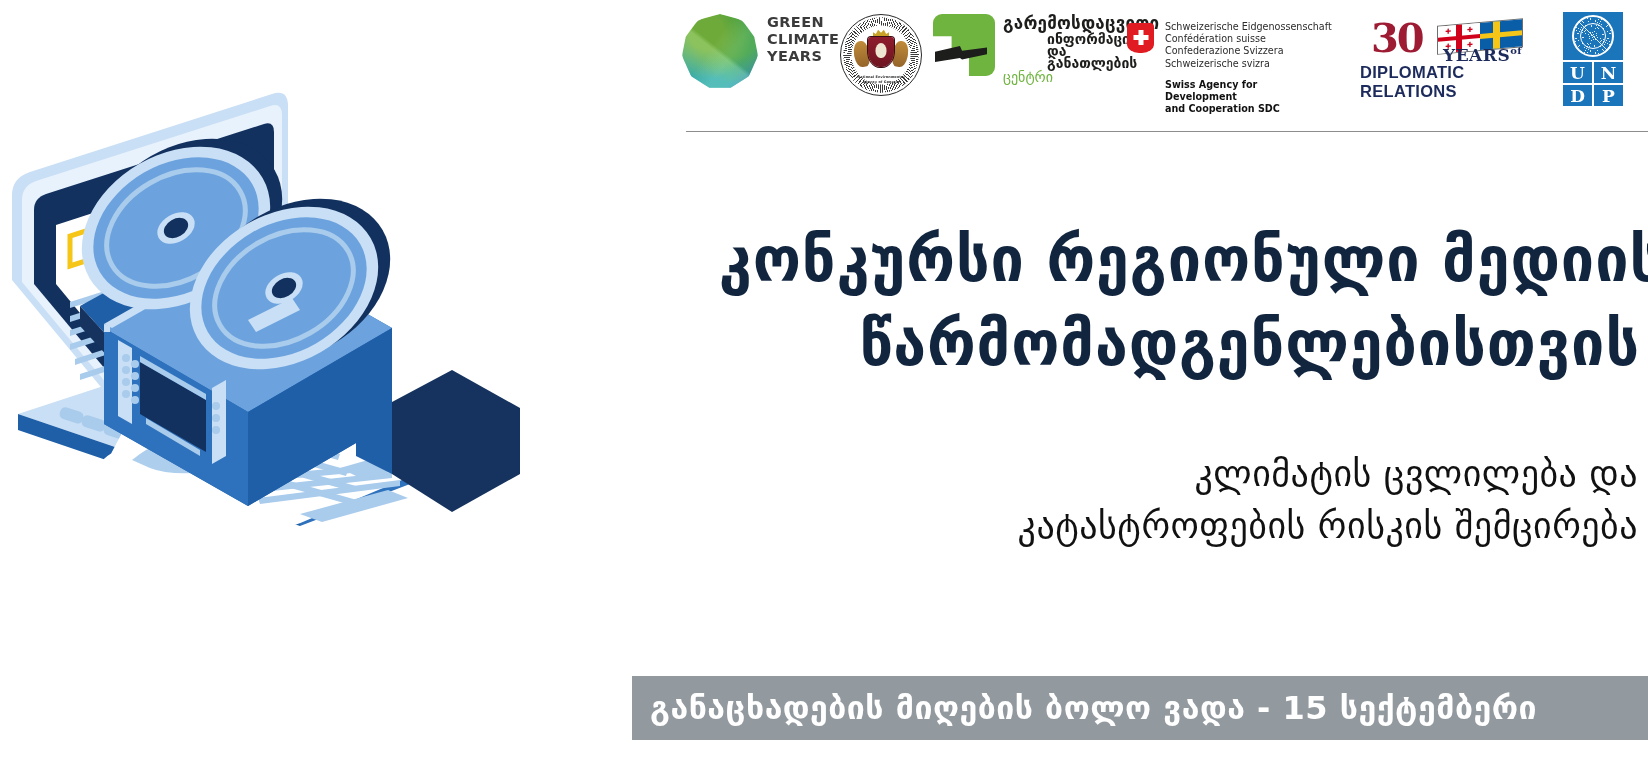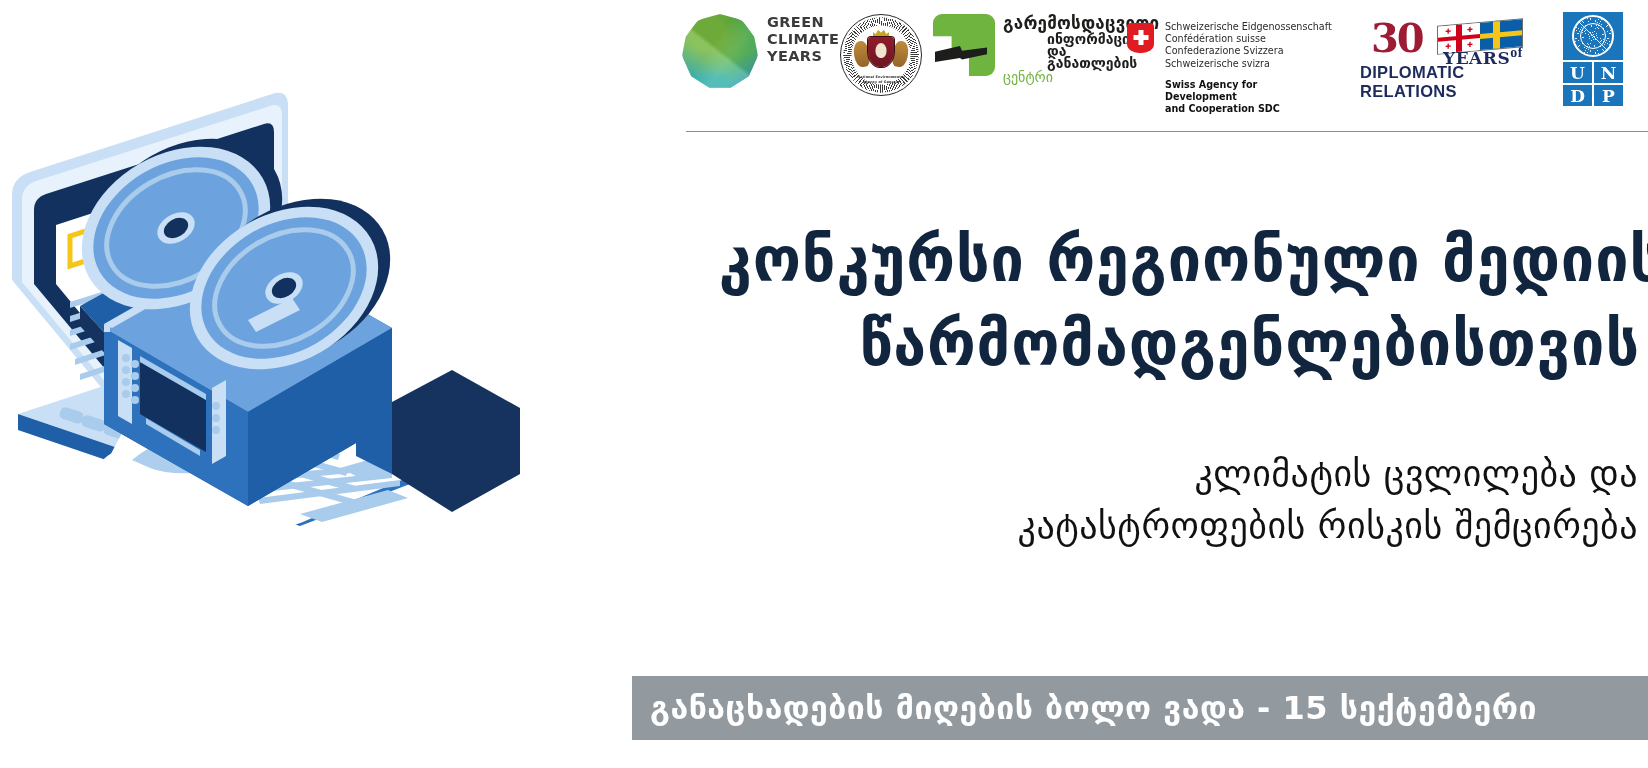--- a/index.html
+++ b/index.html
@@ -184,21 +184,21 @@
   .flag-ge i:nth-child(3){left:10%;bottom:8%;}
   .flag-ge i:nth-child(4){right:10%;bottom:8%;}
   .flag-se { width:50%; position:relative; background:#0a5ea8; }
   .flag-se::before{content:"";position:absolute;left:32%;top:0;bottom:0;width:16%;background:#f5c518;}
   .flag-se::after{content:"";position:absolute;top:42%;left:0;right:0;height:17%;background:#f5c518;}
   .dipl-years {
     position:absolute; left:78px; top:26px;
     font-family:"DejaVu Serif", serif; font-weight:700; font-size:17px;
     color:#1d2b5c; letter-spacing:.5px;
   }
-  .dipl-years sup { font-size:14px;font-family:Liberation Serif, serif; }
+  .dipl-years sup { font-size:10px; }
   .dipl-bottom {
     font-family:Liberation Sans, sans-serif; font-weight:700; font-size:16.5px;
     color:#1d2b5c; letter-spacing:.3px; margin-top:-2px;
   }
 
   
   .undp { width: 86px; height: 96px; flex-direction:column; align-items:center; }
   .undp-top {
     width: 60px; height: 48px; background:#1b75bb;
     display:flex; align-items:center; justify-content:center;

